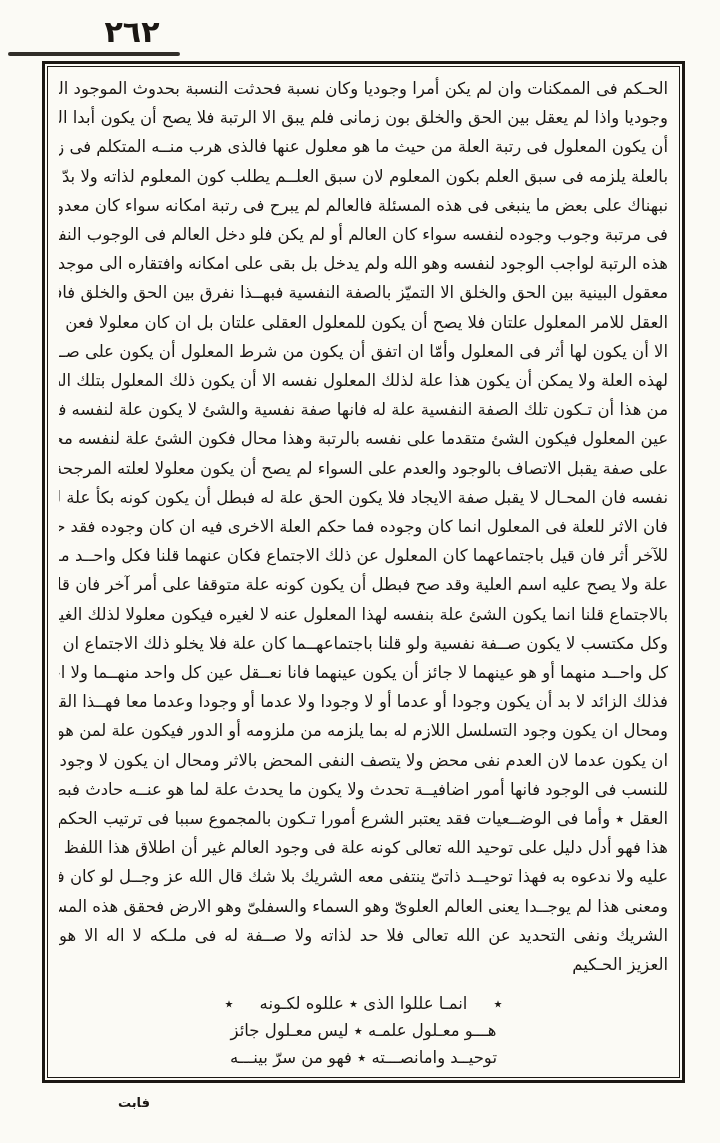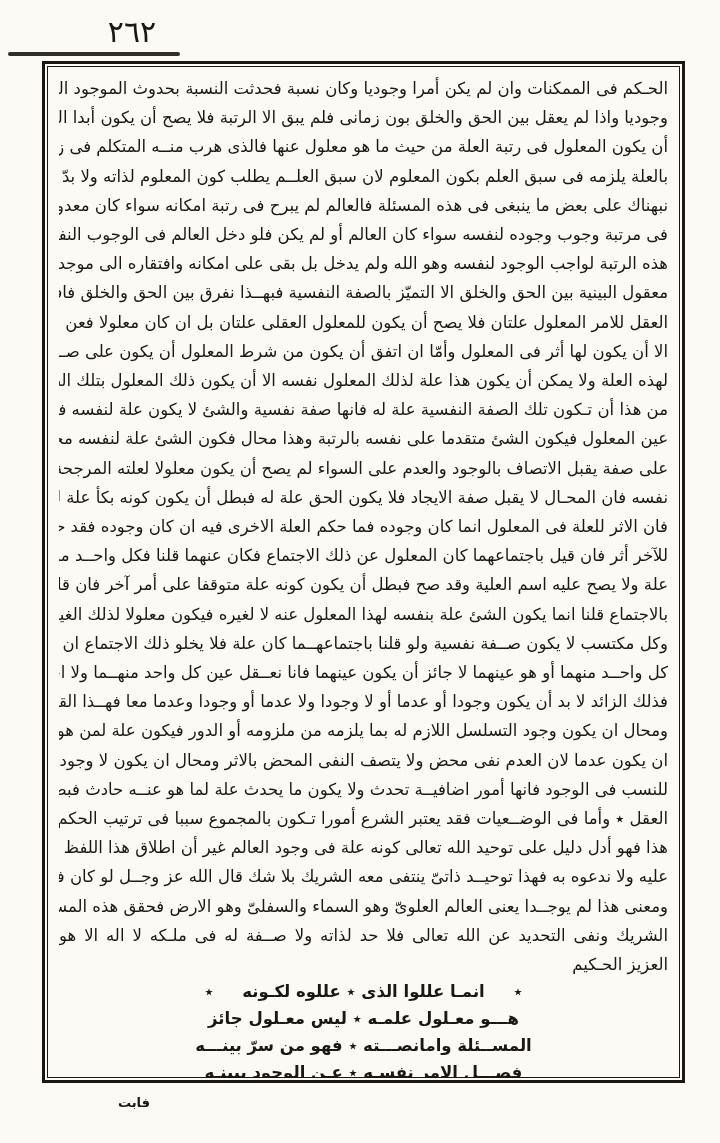--- a/index.html
+++ b/index.html
@@ -17,21 +17,21 @@
     overflow:hidden;
     direction:rtl;
   }
   
   .folio{
     position:absolute;
     top:14px;left:72px;
     width:120px;
     text-align:center;
     font-size:30px;
-    font-weight:normal;
+    font-weight:bold;
     letter-spacing:2px;
     color:var(--ink);
   }
   .folio-rule{
     position:absolute;
     top:52px;left:8px;
     width:172px;height:4px;
     background:var(--ink);
     border-radius:2px;
     opacity:.9;
@@ -61,23 +61,22 @@
     text-align-last:justify;
     text-justify:inter-word;
     overflow:hidden;
     color:var(--ink);
   }
   .tline.short{
     text-align-last:right;
     white-space:normal;
   }
   .poem{
-    margin-top:0;
+    margin-top:12px;
     text-align:center;
-    font-weight:bold;
   }
   .poem-line{
     direction:rtl;
     font-size:16.5px;
     line-height:26.8px;
     white-space:pre;
     text-align:center;
     color:var(--ink);
   }
   .catchword{
@@ -126,21 +125,21 @@
           <div class="tline">للنسب فى الوجود فانها أمور اضافيــة تحدث ولا يكون ما يحدث علة لما هو عنــه حادث فبطل ان يكون للشئ علتان فى</div>
           <div class="tline">العقل ٭ وأما فى الوضــعيات فقد يعتبر الشرع أمورا تـكون بالمجموع سببا فى ترتيب الحكم هذا لا يمنع فاذ وقد علمت</div>
           <div class="tline">هذا فهو أدل دليل على توحيد الله تعالى كونه علة فى وجود العالم غير أن اطلاق هذا اللفظ عليه لم يرد به الشرع فلا نطلقه</div>
           <div class="tline">عليه ولا ندعوه به فهذا توحيــد ذاتىّ ينتفى معه الشريك بلا شك قال الله عز وجــل  لو كان فيهما آلهة الا الله لفسدتا</div>
           <div class="tline">ومعنى هذا لم يوجــدا يعنى العالم العلوىّ وهو السماء والسفلىّ وهو الارض فحقق هذه المســئلة فى ذهنك فانها نافعة فى نفى</div>
           <div class="tline short">الشريك ونفى التحديد عن الله تعالى فلا حد لذاته ولا صــفة له فى ملـكه لا اله الا هو العزيز الحـكيم</div>
         </div>
       <div class="poem" id="poem-block">
           <div class="poem-line">٭     انمـا عللوا الذى ٭ عللوه لكـونه     ٭</div>
           <div class="poem-line">هـــو معـلول علمـه ٭ ليس معـلول جائز</div>
-          <div class="poem-line">المســئلة وامانصـــته ٭ فهو من سرّ بينـــه</div>
+          <div class="poem-line">توحيــد وامانصـــته ٭ فهو من سرّ بينـــه</div>
           <div class="poem-line">فصـــل الامر نفسـه ٭ عـن الوجود ببينـه</div>
         </div>
     </div>
   </div>
 
   <div class="catchword">فابت</div>
 
 </div>
 
 </body></html>

